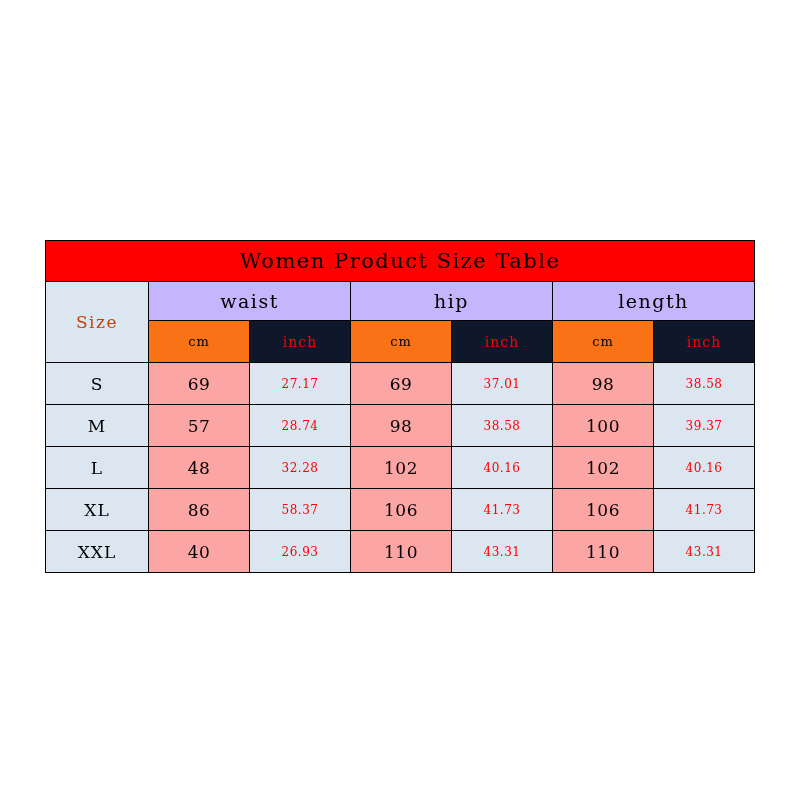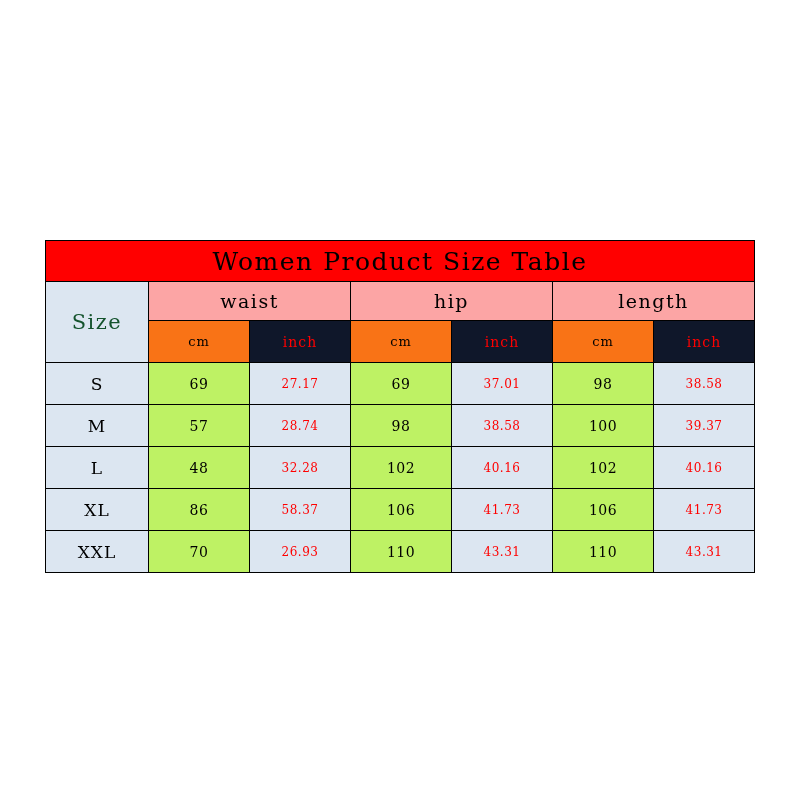--- a/index.html
+++ b/index.html
@@ -36,37 +36,37 @@
     vertical-align: middle;
     padding: 0;
     font-weight: normal;
   }
 
   
   td.title-cell {
     background: #ff0000;
     color: #000000;
     height: 40px;
-    font-size: 25px;
+    font-size: 21px;
     letter-spacing: 1.5px;
     font-family: "DejaVu Serif", "Liberation Serif", serif;
   }
 
   
   td.size-head {
     background: #dce6f1;
-    color: #14532d;
-    font-size: 21px;
+    color: #c2410c;
+    font-size: 17px;
     letter-spacing: 1.5px;
     height: 80px;
   }
 
   
   td.group-head {
-    background: #fca5a5;
+    background: #c4b5fd;
     color: #000000;
     font-size: 19px;
     letter-spacing: 1.5px;
     height: 38px;
   }
 
   
   td.unit-cm {
     background: #f97316;
     color: #000000;
@@ -90,23 +90,23 @@
   tr.data-row td {
     height: 41px;
   }
   td.size-label {
     background: #dce6f1;
     color: #000000;
     font-size: 17px;
     letter-spacing: 1px;
   }
   td.val-cm {
-    background: #bef264;
-    color: #000000;
-    font-size: 14px;
+    background: #fca5a5;
+    color: #000000;
+    font-size: 17px;
     letter-spacing: 0.5px;
   }
   td.val-inch {
     background: #dce6f1;
     color: #ff0000;
     font-size: 12px;
     font-weight: bold;
     letter-spacing: 0.5px;
   }
 
@@ -182,21 +182,21 @@
         <td class="size-label">XL</td>
         <td class="val-cm">86</td>
         <td class="val-inch">58.37</td>
         <td class="val-cm">106</td>
         <td class="val-inch">41.73</td>
         <td class="val-cm">106</td>
         <td class="val-inch">41.73</td>
       </tr>
       <tr class="data-row">
         <td class="size-label">XXL</td>
-        <td class="val-cm">70</td>
+        <td class="val-cm">40</td>
         <td class="val-inch">26.93</td>
         <td class="val-cm">110</td>
         <td class="val-inch">43.31</td>
         <td class="val-cm">110</td>
         <td class="val-inch">43.31</td>
       </tr>
     </tbody>
   </table>
 </div>
 

